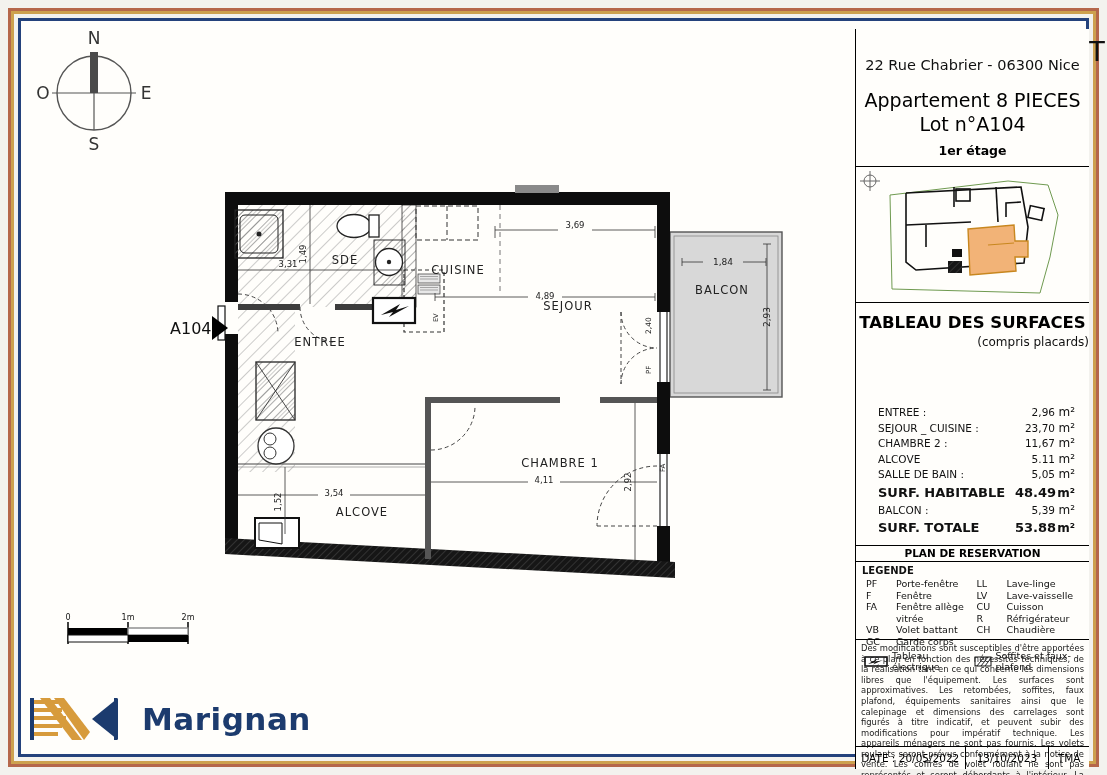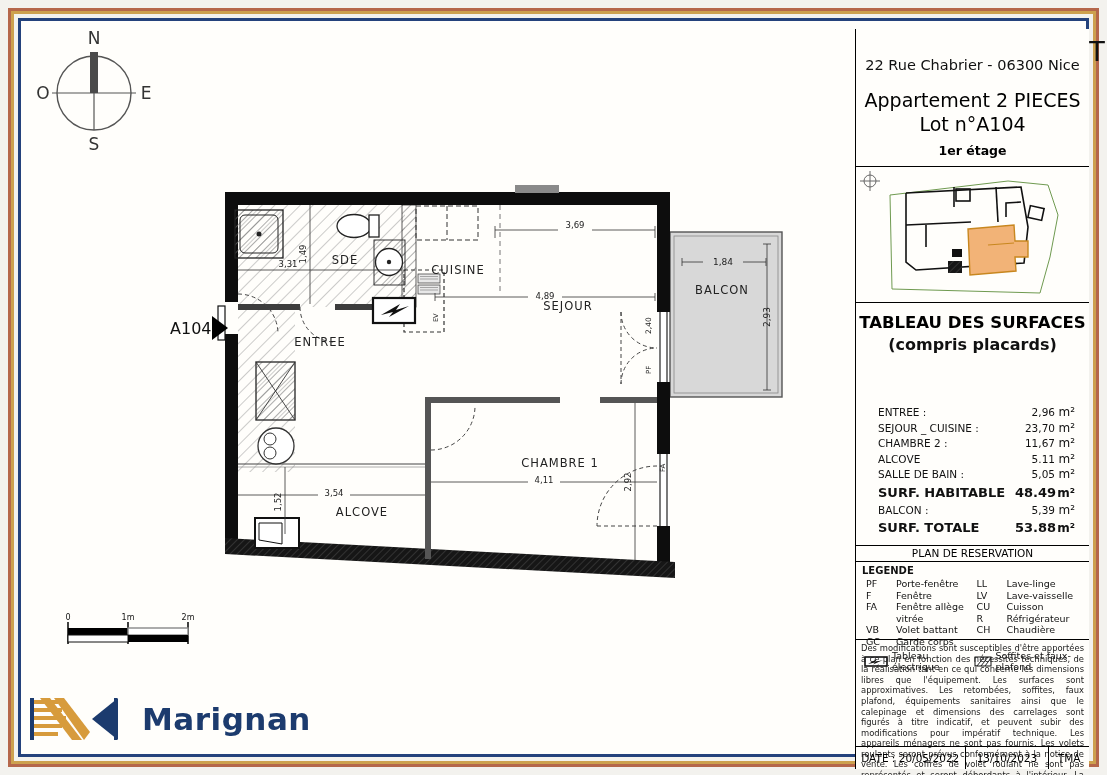--- a/index.html
+++ b/index.html
@@ -18,28 +18,28 @@
     border-left:1.5px solid #000;background:#fffefb;display:flex;flex-direction:column;margin-top:8px;}
   .panel{border-bottom:1.5px solid #000;position:relative;box-sizing:border-box;}
   .p-address{height:139px;text-align:center;}
   .addr-line{margin-top:28px;font-size:14.5px;color:#111;}
   .addr-apt{margin-top:16px;font-size:19px;color:#000;}
   .addr-lot{margin-top:2px;font-size:19px;color:#000;}
   .addr-floor{margin-top:8px;font-size:12.5px;font-weight:bold;color:#000;}
   .p-keyplan{height:136px;}
   .p-surfaces{height:244px;}
   .surf-title{margin-top:10px;text-align:center;font-size:16.5px;font-weight:bold;color:#000;}
-  .surf-sub{margin-top:3px;text-align:center;font-size:16px;color:#111;font-weight:bold;}
+  .surf-sub{margin-top:3px;text-align:right;font-size:12px;color:#111;}
   .surf-rows{position:absolute;left:22px;right:14px;top:102px;}
   .srow{display:flex;align-items:flex-start;font-size:10.5px;color:#111;line-height:15.5px;}
   .srow .lbl{flex:1;}
   .srow .val{width:40px;text-align:right;}
   .srow .unit{width:20px;font-size:12px;text-align:right;}
   .srow.bold{font-size:13px;font-weight:bold;line-height:20px;}
-  .p-reserv{height:16px;text-align:center;font-size:10.5px;font-weight:400;line-height:15px;color:#000;}
+  .p-reserv{height:16px;text-align:center;font-size:10.5px;font-weight:700;line-height:15px;color:#000;}
   .p-legend{height:78px;font-size:9.5px;color:#111;padding:3px 6px;box-sizing:border-box;}
   .leg-title{font-weight:bold;font-size:10px;margin-bottom:2px;}
   .leg-grid{display:flex;}
   .leg-col{width:50%;}
   .leg-row{display:flex;line-height:11.5px;}
   .leg-abbr{width:30px;padding-left:4px;}
   .leg-name{flex:1;}
   .leg-icons{display:flex;margin-top:3px;align-items:center;}
   .leg-ic{margin:0 4px 0 2px;}
   .p-disc{height:107px;padding:3px 5px;box-sizing:border-box;
@@ -283,21 +283,21 @@
         <rect x="84" y="8" width="3" height="42" fill="#1c3b6e"></rect>
       </g>
     </svg>
     <span class="brand-name">Marignan</span>
   </div>
 
   <div class="right-col">
 
     <div class="panel p-address">
       <div class="addr-line">22 Rue Chabrier - 06300 Nice</div>
-      <div class="addr-apt">Appartement 2 PIECES</div>
+      <div class="addr-apt">Appartement 8 PIECES</div>
       <div class="addr-lot">Lot n°A104</div>
       <div class="addr-floor">1er étage</div>
     </div>
 
     <div class="panel p-keyplan">
       <svg width="230" height="134" viewBox="0 0 230 134">
         <g stroke="#666" fill="none">
           <circle cx="14" cy="14" r="6" stroke-width="1"></circle>
           <line x1="4" y1="14" x2="24" y2="14" stroke-width="1"></line>
           <line x1="14" y1="4" x2="14" y2="24" stroke-width="1"></line>

